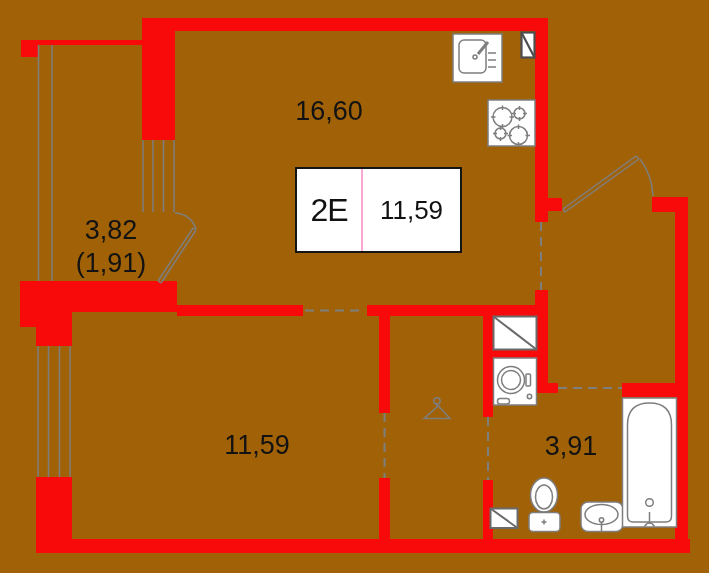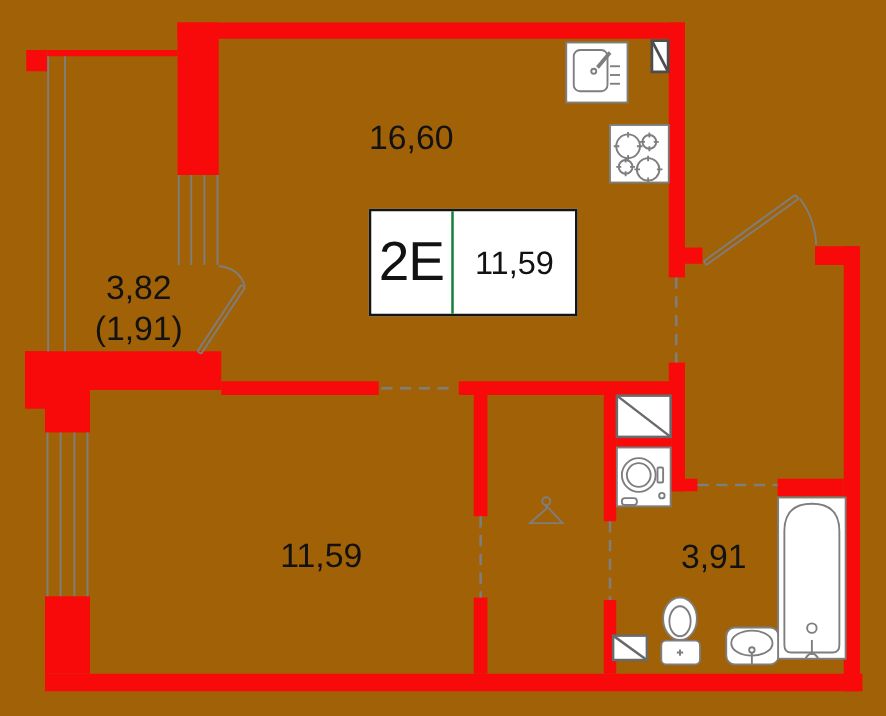--- a/index.html
+++ b/index.html
@@ -13,22 +13,22 @@
   .thick{stroke-width:3;}
   .dash{fill:none;stroke:var(--line);stroke-width:2;stroke-dasharray:9 6;}
   .vent{fill:#ffffff;stroke:var(--vent);stroke-width:2.2;}
   .ventln{fill:none;stroke:var(--vent);stroke-width:2.2;}
   .vent2{fill:#ffffff;stroke:#6a6a6a;stroke-width:2;}
   .vent2ln{fill:none;stroke:#6a6a6a;stroke-width:2;}
   .lbl{position:absolute;transform:translate(-50%,-50%);font-size:27px;line-height:33px;
        white-space:nowrap;text-align:center;}
   .tbl{position:absolute;left:295px;top:167px;width:167px;height:86px;background:#fff;
        border:2px solid #151515;display:flex;box-sizing:border-box;}
-  .tbl-left{width:64px;border-right:2px solid #15803d;display:flex;align-items:center;
-       justify-content:center;font-size:44px;letter-spacing:-1px;}
+  .tbl-left{width:64px;border-right:2px solid #f9a8d4;display:flex;align-items:center;
+       justify-content:center;font-size:32px;letter-spacing:-1px;}
   .tbl-right{flex:1;display:flex;flex-direction:column;}
   .tbl-cell{flex:1;display:flex;align-items:center;justify-content:center;font-size:26px;
        border-bottom:2px solid #151515;}
   .tbl-cell:last-child{border-bottom:none;}
 </style>
 </head>
 <body>
 
 <div class="stage">
   <svg width="709" height="573" viewBox="0 0 709 573">

